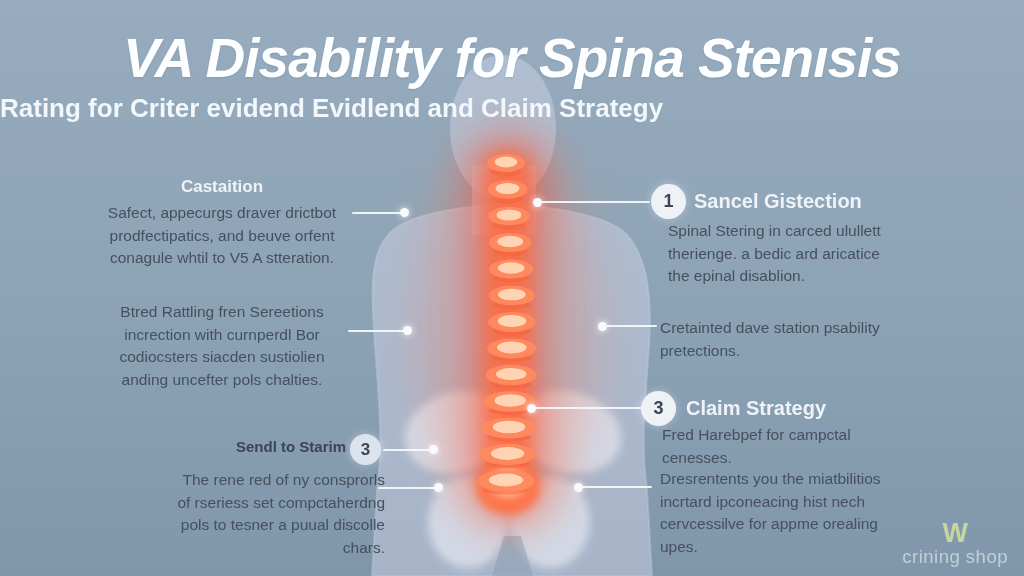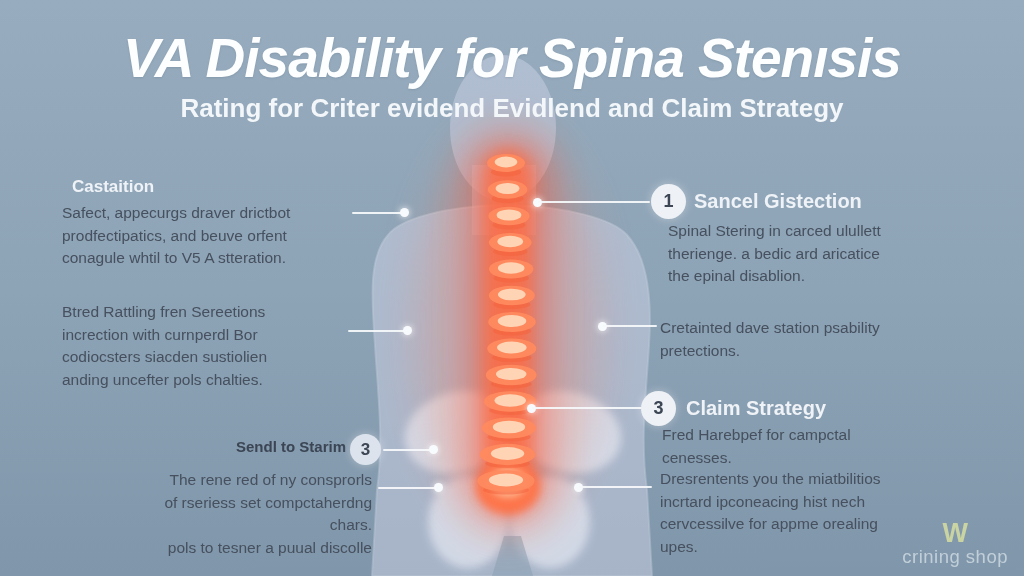--- a/index.html
+++ b/index.html
@@ -10,26 +10,26 @@
   }
   .figure-svg{position:absolute;left:0;top:0;z-index:1;}
   .txt{position:absolute;z-index:3;}
   .title{
     top:26px;left:0;right:0;text-align:center;color:#fdfeff;
     font-size:55px;font-weight:800;letter-spacing:-1px;
     text-shadow:0 1px 2px rgba(90,110,130,.25);
     font-style:italic;
   }
   .subtitle{
-    top:93px;left:0;right:0;text-align:center;color:#f3f7fa;
+    top:93px;left:0;right:0;text-align:left;color:#f3f7fa;
     font-size:26px;font-weight:600;letter-spacing:0;
   }
   .block{color:#46505e;font-size:15.5px;line-height:22.5px;}
   .block .line{white-space:nowrap;}
-  .center{text-align:left;}
+  .center{text-align:center;}
   .right{text-align:right;}
   .h-light{color:#eff3f7;font-weight:700;}
   .h-dark{color:#3b4554;font-weight:700;}
   .badge{
     position:absolute;z-index:3;border-radius:50%;
     background:#eef1f5;color:#3c4654;
     display:flex;align-items:center;justify-content:center;font-weight:700;
     box-shadow:0 0 10px rgba(255,255,255,.35);
   }
   .badge.gray{background:#dde3ec;}
@@ -162,25 +162,25 @@
 
   <div class="txt block center" style="left:62px;top:301px;width:320px;">
     <div class="line">Btred Rattling fren Sereetions</div>
     <div class="line">increction with curnperdl Bor</div>
     <div class="line">codiocsters siacden sustiolien</div>
     <div class="line">anding uncefter pols chalties.</div>
   </div>
 
   <div class="txt block right h-dark" style="left:118px;top:436px;width:228px;font-size:15px;">Sendl to Starim</div>
   <div class="badge gray" style="left:350px;top:434px;width:31px;height:31px;font-size:17px;">3</div>
-  <div class="txt block right" style="left:92px;top:469px;width:280px;">
+  <div class="txt block right" style="left:105px;top:469px;width:280px;">
     <div class="line">The rene red of ny consprorls</div>
     <div class="line">of rseriess set compctaherdng</div>
+    <div class="line">pols to tesner a puual discolle</div>
     <div class="line">chars.</div>
-    <div class="line">pols to tesner a puual discolle</div>
   </div>
 
   <div class="badge" style="left:651px;top:184px;width:35px;height:35px;font-size:18px;">1</div>
   <div class="txt block h-light" style="left:694px;top:190px;font-size:20px;">Sancel Gistection</div>
   <div class="txt block" style="left:668px;top:220px;width:290px;">
     <div class="line">Spinal Stering in carced ulullett</div>
     <div class="line">therienge. a bedic ard aricatice</div>
     <div class="line">the epinal disablion.</div>
   </div>
 

